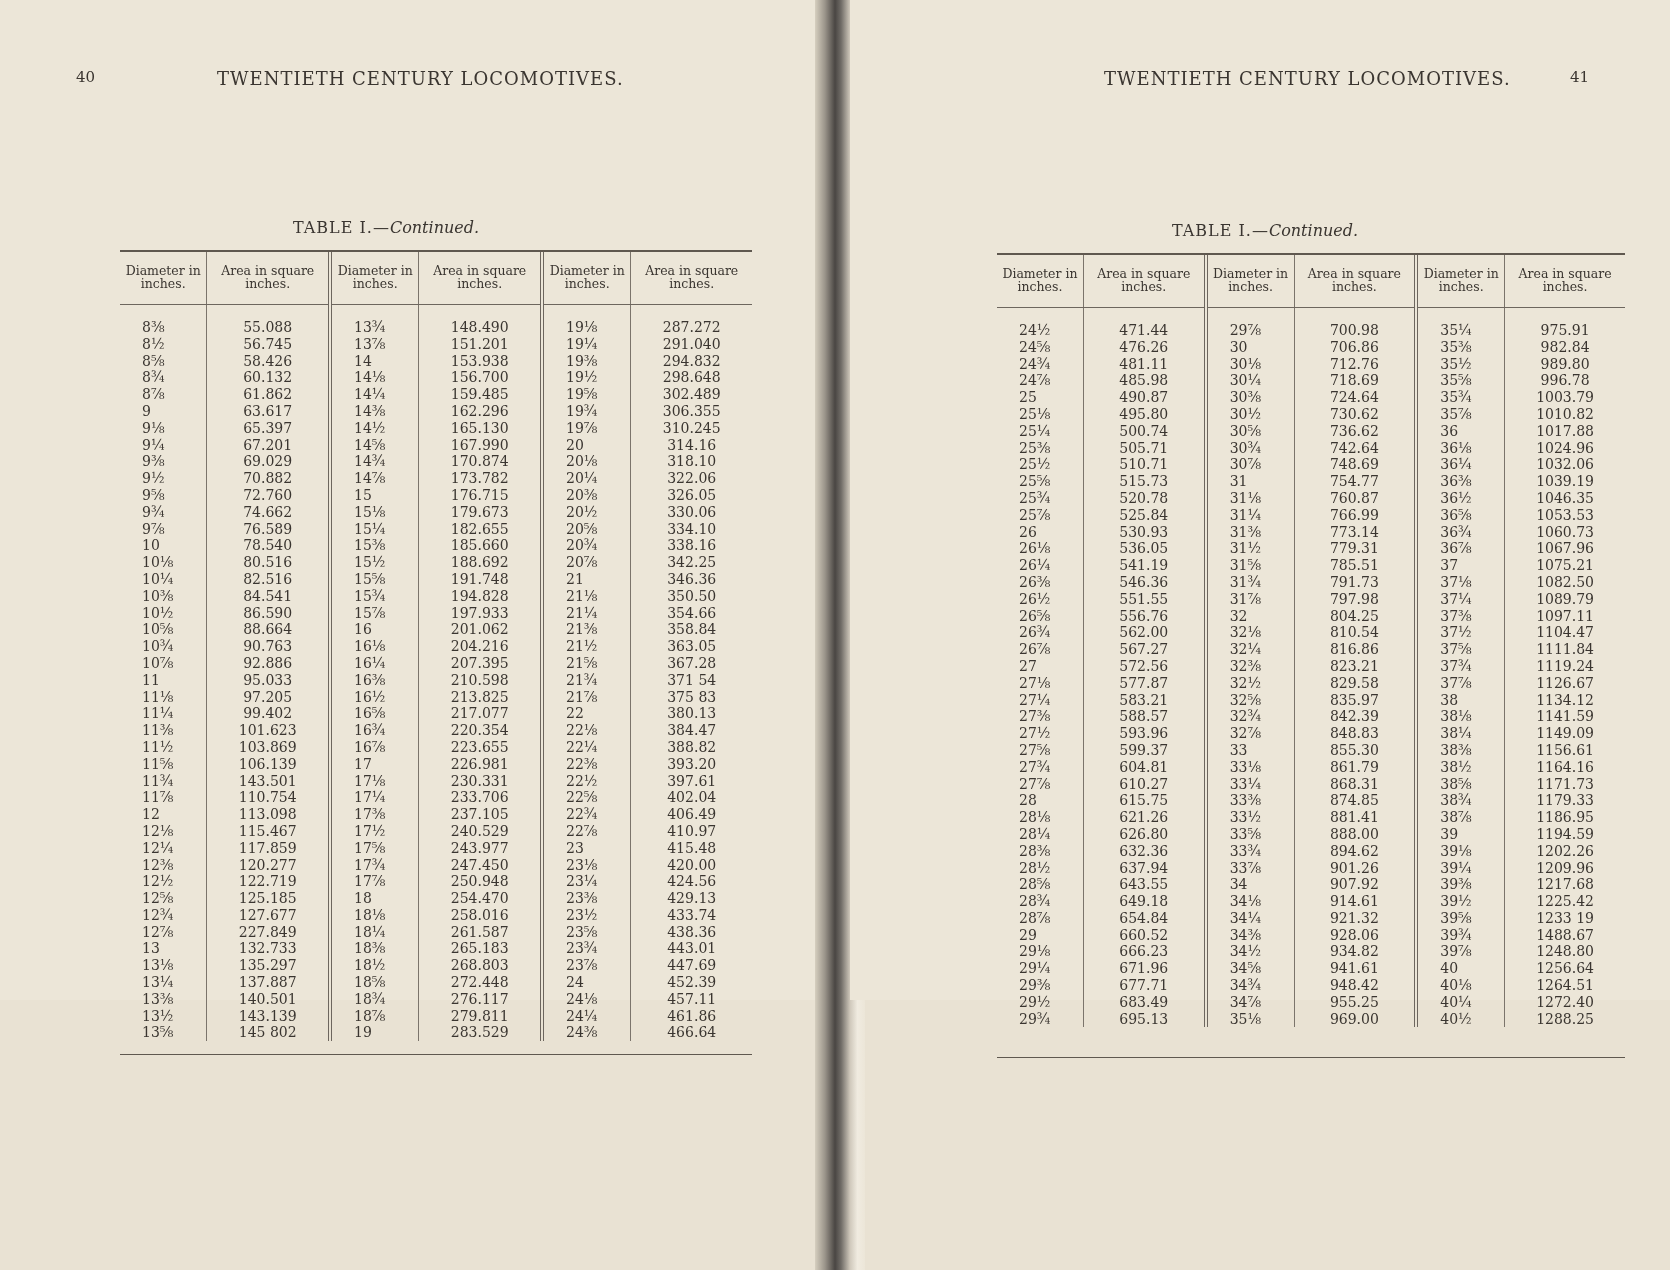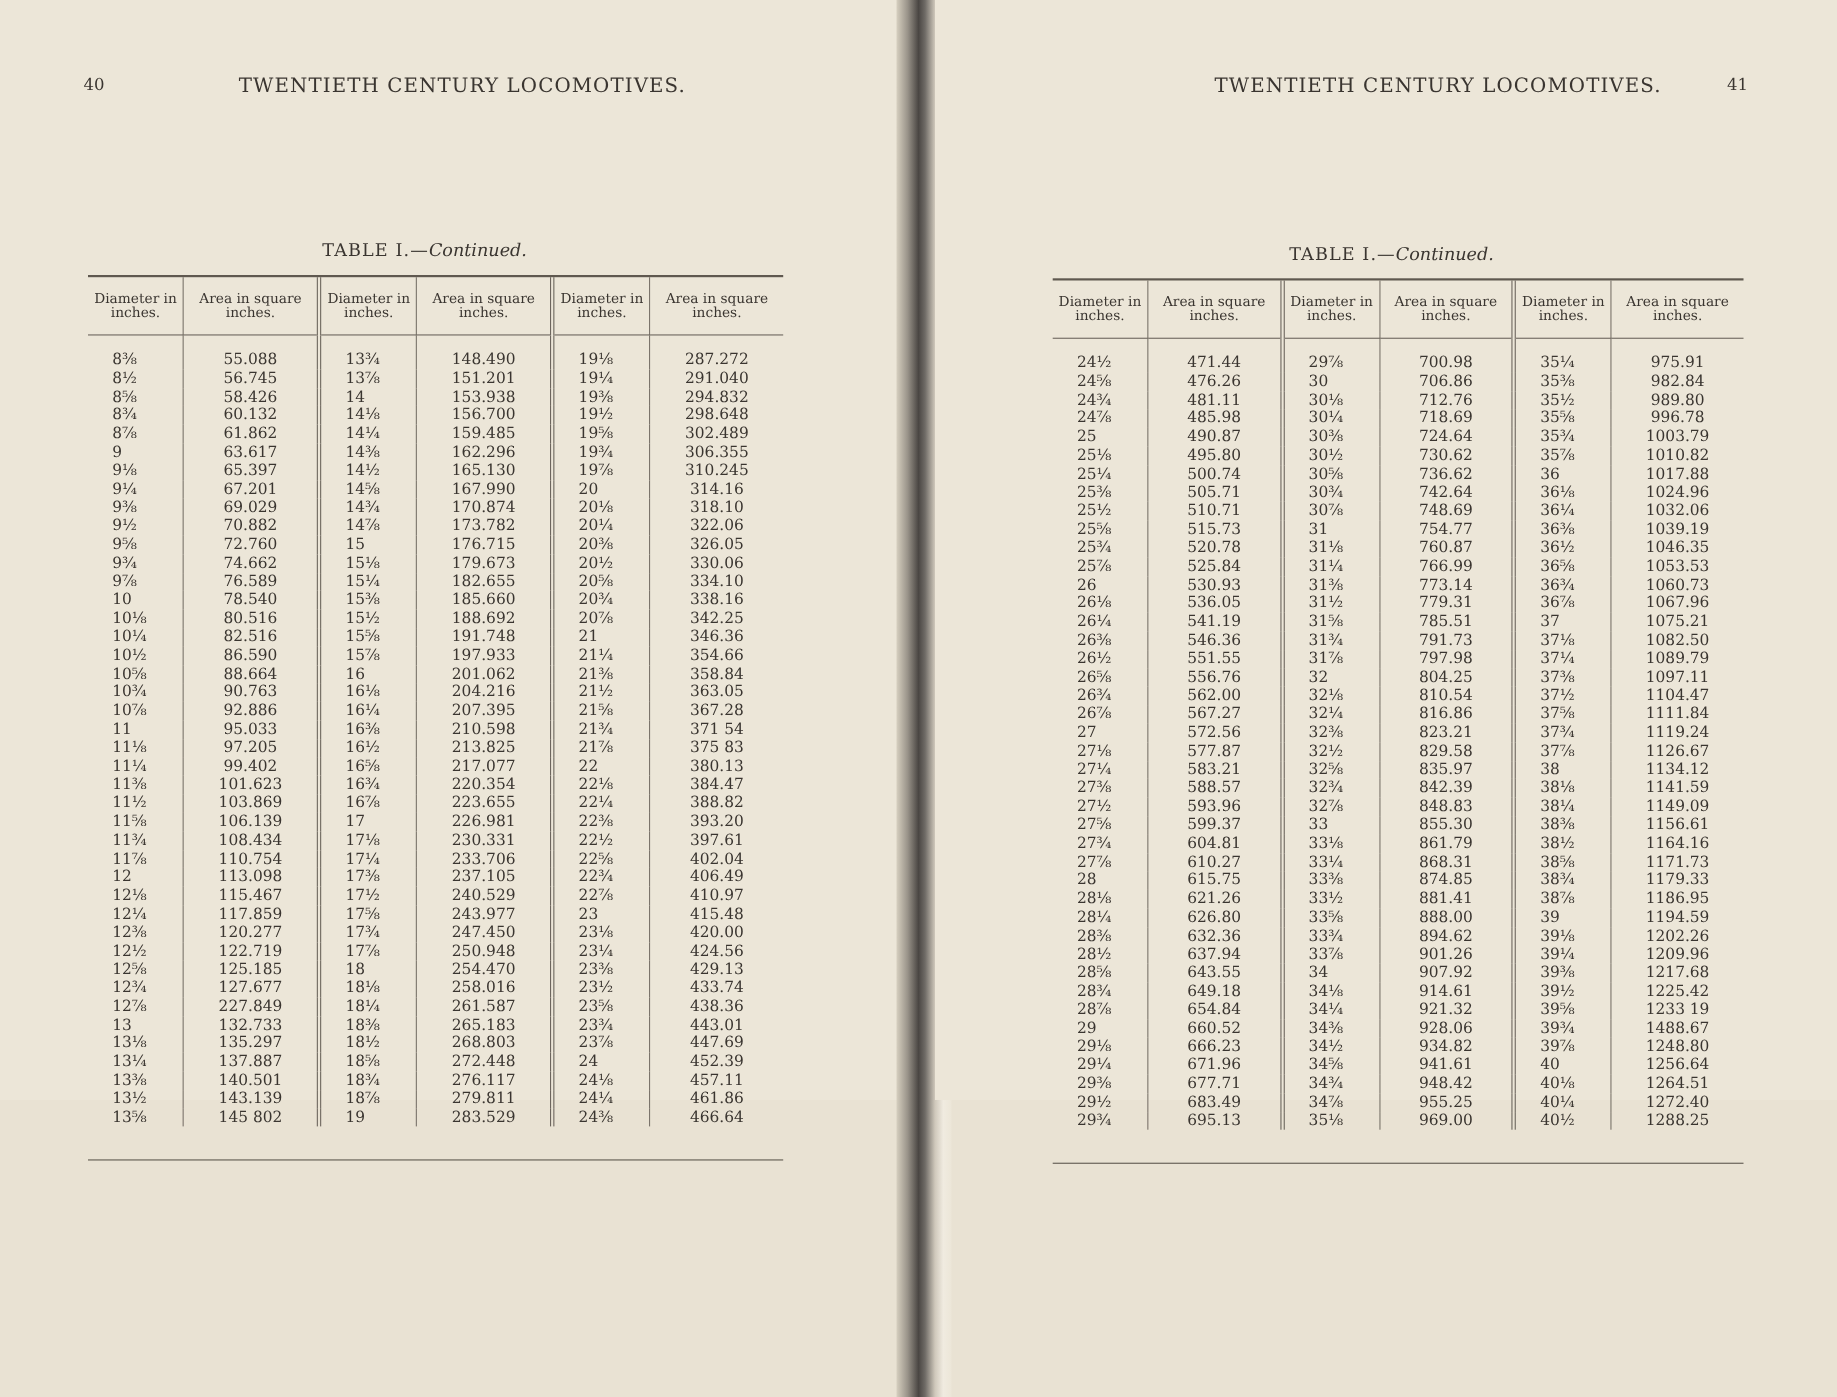--- a/index.html
+++ b/index.html
@@ -14,21 +14,21 @@
   .caption{position:absolute;font-size:16px;letter-spacing:1px;}
   .caption i{font-style:italic;letter-spacing:0;}
   table.data{position:absolute;border-collapse:collapse;font-size:14px;}
   table.data th{font-weight:normal;font-size:12.5px;line-height:13px;padding:12px 4px 14px;border-bottom:1px solid #6d665e;}
   table.data td{padding:0 4px;line-height:16.8px;height:16.8px;}
   table.data .d{text-align:left;padding-left:22px;width:60px;}
   table.data .a{text-align:center;width:112px;}
   table.data .sep{border-right:1px solid #7b746b;}
   table.data .dbl{border-right:4px double #6d665e;}
   table.data tr.first td{padding-top:14px;}
-  .tbl-wrap{position:absolute;border-top:2px solid #5f584f;border-bottom:1.5px solid #5f584f;}
+  .tbl-wrap{position:absolute;border-top:2px solid #5f584f;border-bottom:1.5px solid #5f584f;margin-left:40px;}
 </style>
 </head>
 <body>
 
 <div class="page left">
   <div class="pnum" style="left:76px;">40</div>
   <div class="running" style="left:217px;">TWENTIETH CENTURY LOCOMOTIVES.</div>
   <div class="caption" style="left:293px;top:218px;">
     <span>TABLE I.—</span><i>Continued.</i>
   </div>
@@ -167,20 +167,28 @@
           </tr>
           <tr>
             <td class="d sep">10¼</td>
             <td class="a dbl">82.516</td>
             <td class="d sep">15⅝</td>
             <td class="a dbl">191.748</td>
             <td class="d sep">21</td>
             <td class="a">346.36</td>
           </tr>
           <tr>
+            <td class="d sep">10⅜</td>
+            <td class="a dbl">84.541</td>
+            <td class="d sep">15¾</td>
+            <td class="a dbl">194.828</td>
+            <td class="d sep">21⅛</td>
+            <td class="a">350.50</td>
+          </tr>
+          <tr>
             <td class="d sep">10½</td>
             <td class="a dbl">86.590</td>
             <td class="d sep">15⅞</td>
             <td class="a dbl">197.933</td>
             <td class="d sep">21¼</td>
             <td class="a">354.66</td>
           </tr>
           <tr>
             <td class="d sep">10⅝</td>
             <td class="a dbl">88.664</td>
@@ -248,21 +256,21 @@
           <tr>
             <td class="d sep">11⅝</td>
             <td class="a dbl">106.139</td>
             <td class="d sep">17</td>
             <td class="a dbl">226.981</td>
             <td class="d sep">22⅜</td>
             <td class="a">393.20</td>
           </tr>
           <tr>
             <td class="d sep">11¾</td>
-            <td class="a dbl">108.434</td>
+            <td class="a dbl">143.501</td>
             <td class="d sep">17⅛</td>
             <td class="a dbl">230.331</td>
             <td class="d sep">22½</td>
             <td class="a">397.61</td>
           </tr>
           <tr>
             <td class="d sep">11⅞</td>
             <td class="a dbl">110.754</td>
             <td class="d sep">17¼</td>
             <td class="a dbl">233.706</td>

